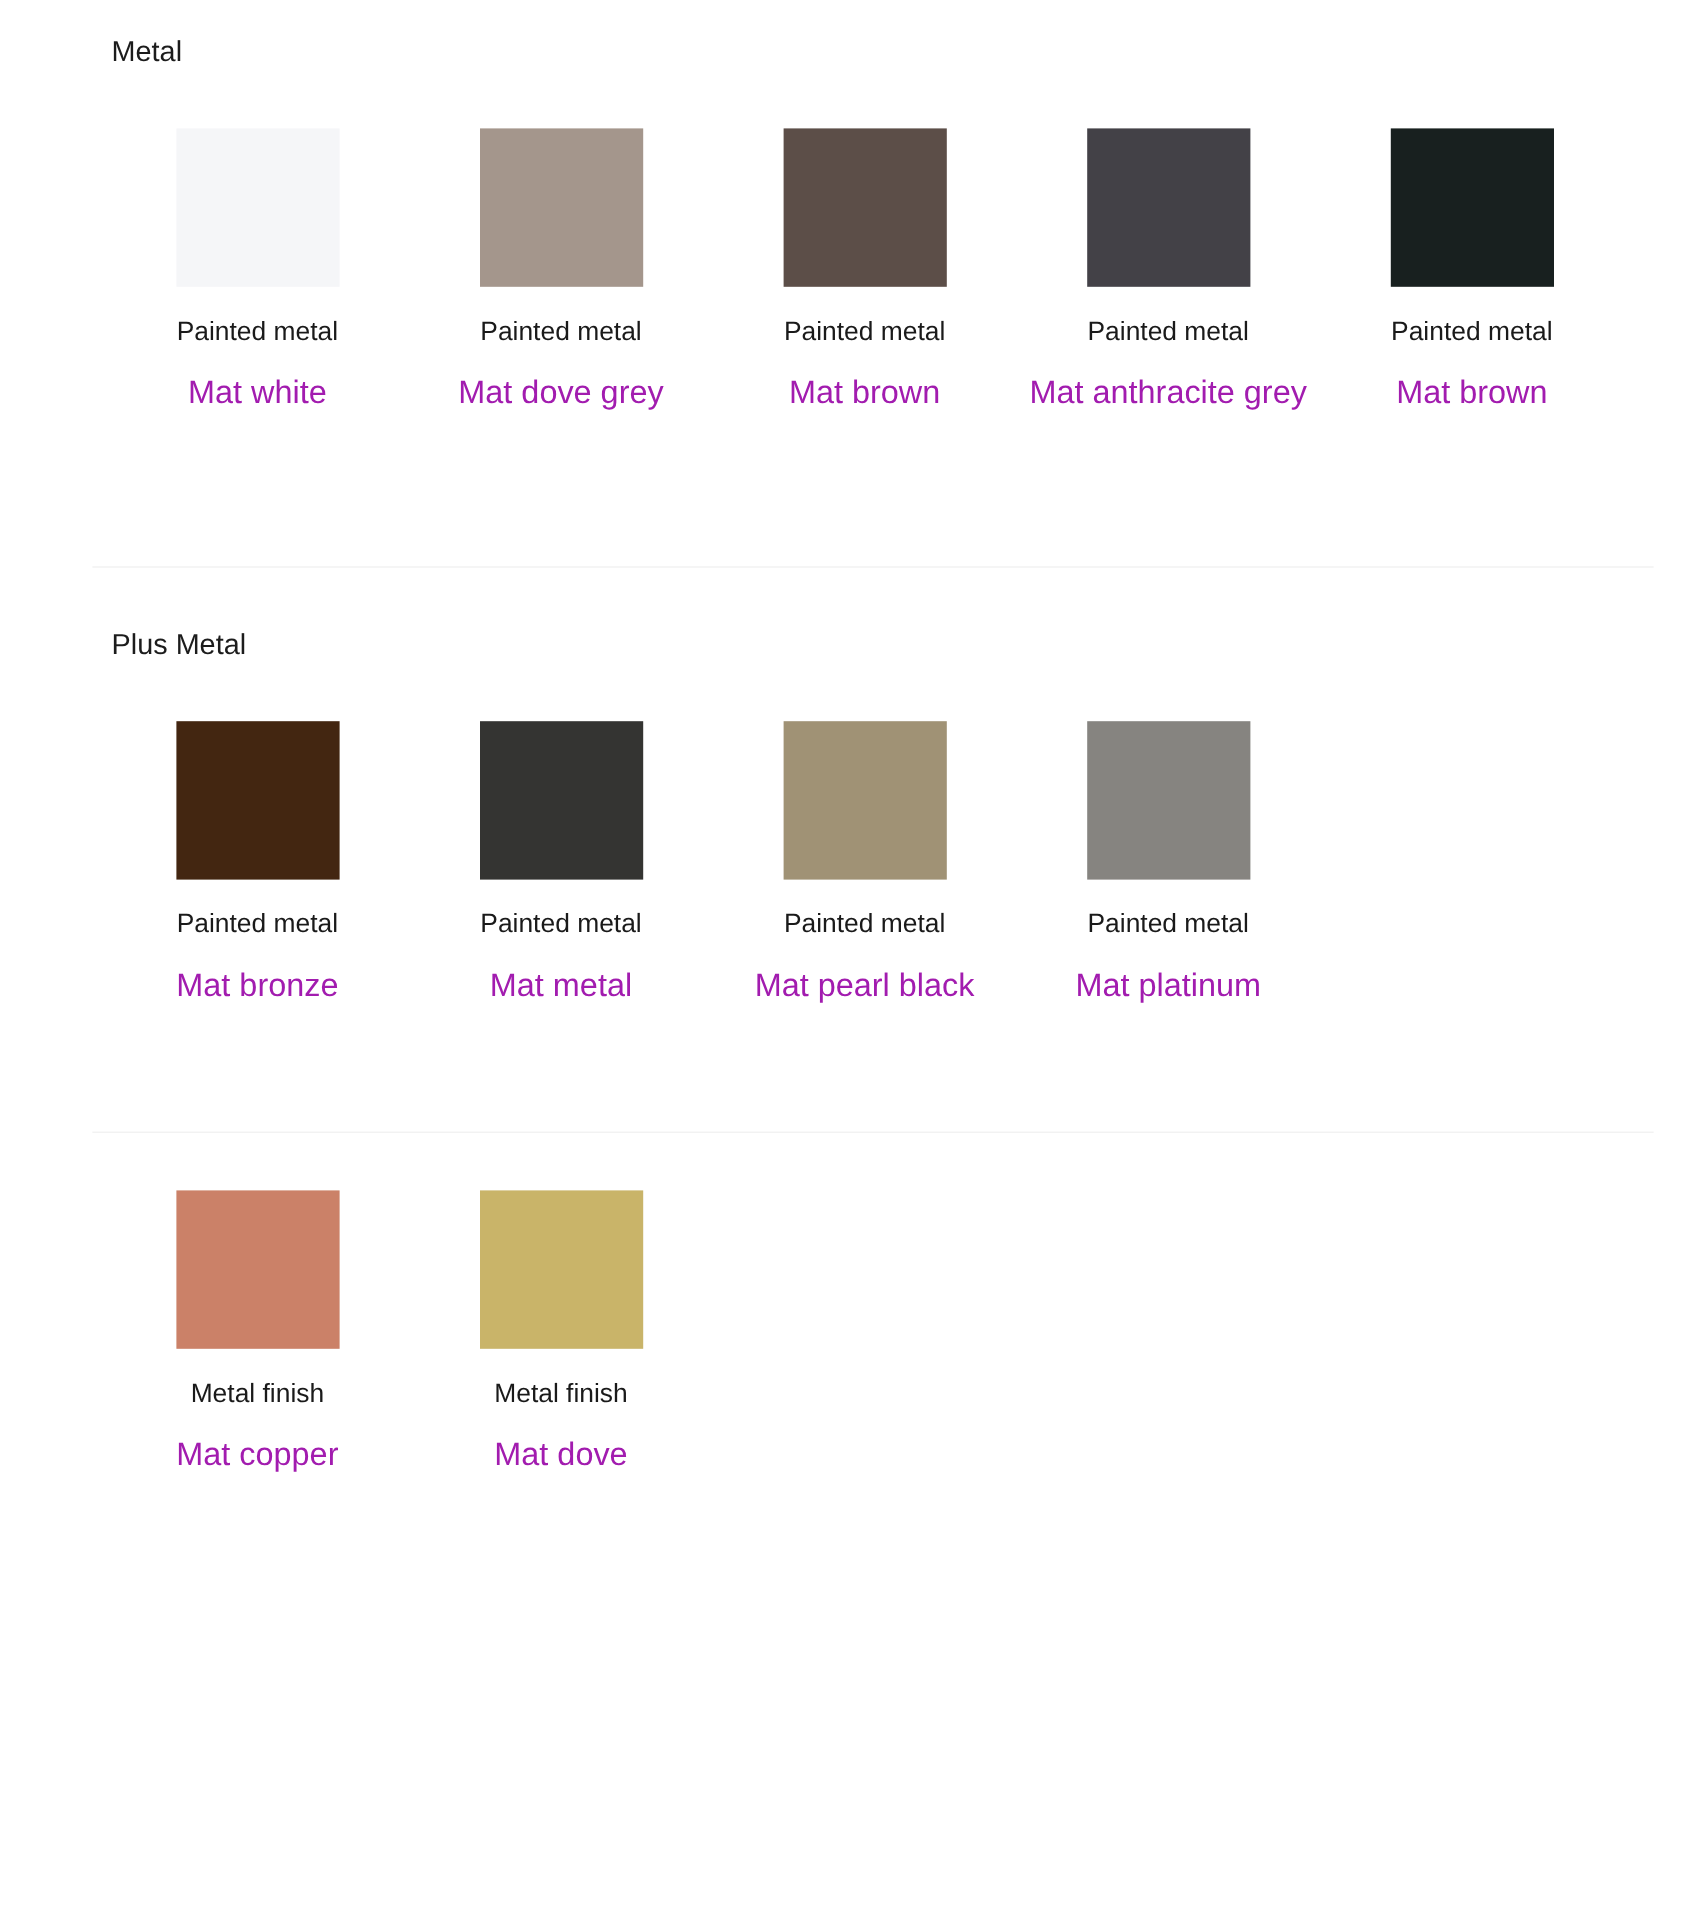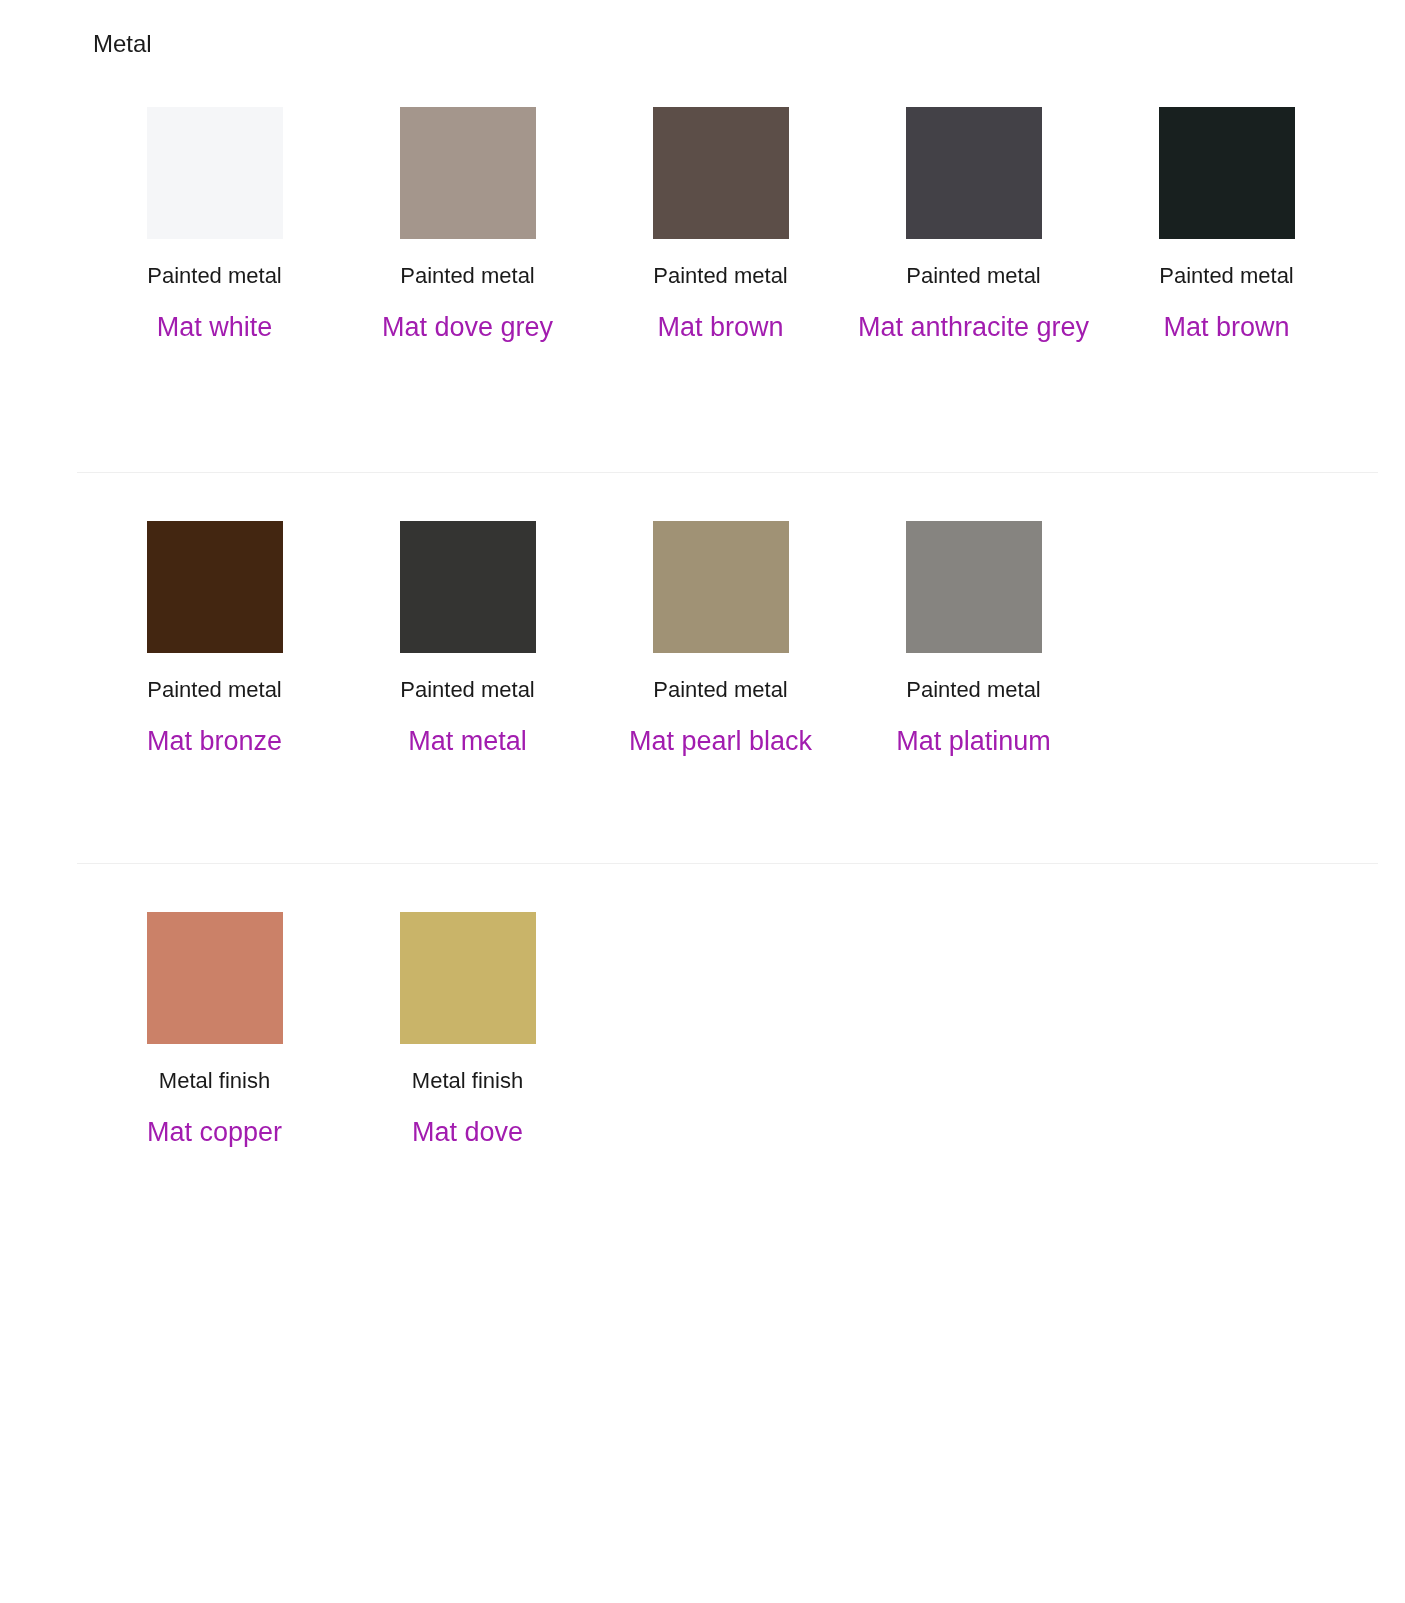--- a/index.html
+++ b/index.html
@@ -142,20 +142,21 @@
       </div>
 
     </div>
   </section>
 
   <div class="divider-wrap-1">
     <hr class="section-divider" style="background-color: rgb(239, 239, 239);">
   </div>
 
   <section class="section s-plus">
+    <h2 class="section-header">Plus Metal</h2>
 
     <div class="swatch-grid">
 
       <div class="swatch-cell">
         <span class="swatch-chip" style="background-color: rgb(67, 38, 17);"></span>
         <div class="swatch-caption">
           <span class="swatch-type">Painted metal</span>
           <span class="swatch-name">Mat bronze</span>
         </div>
       </div>

